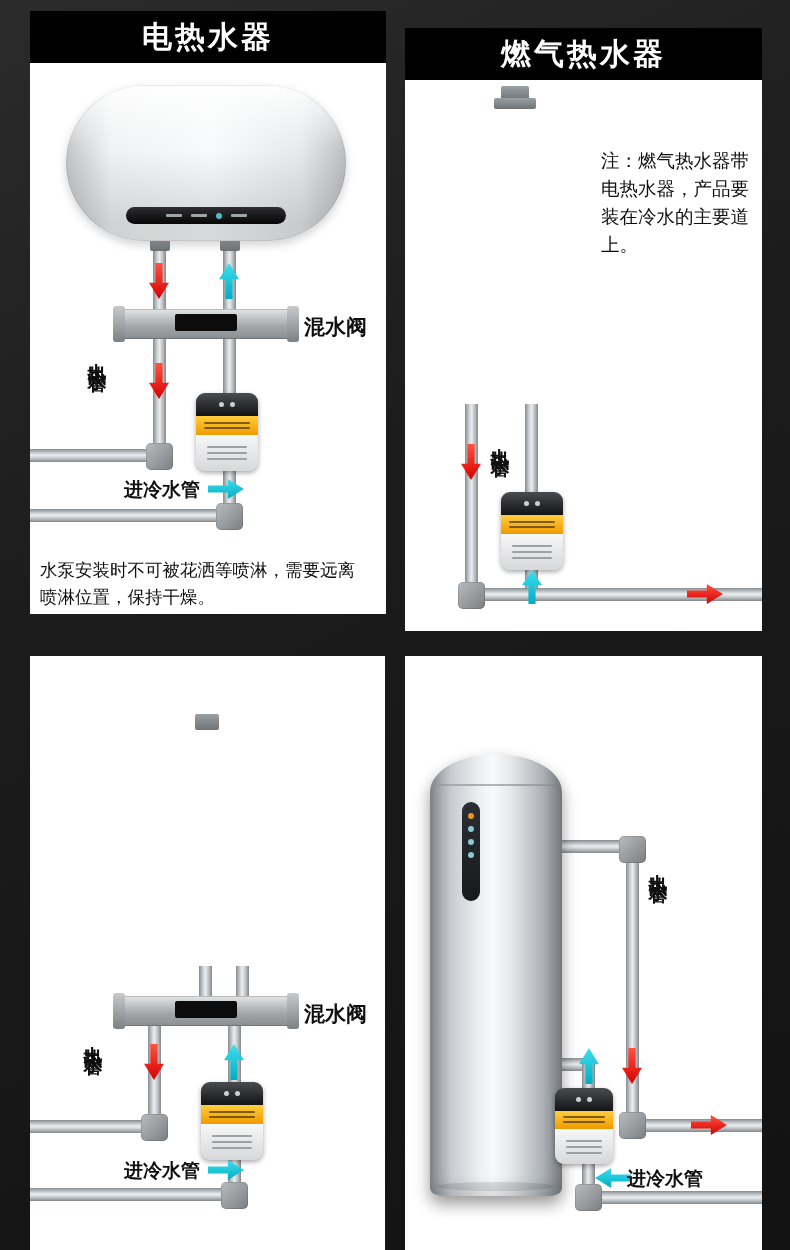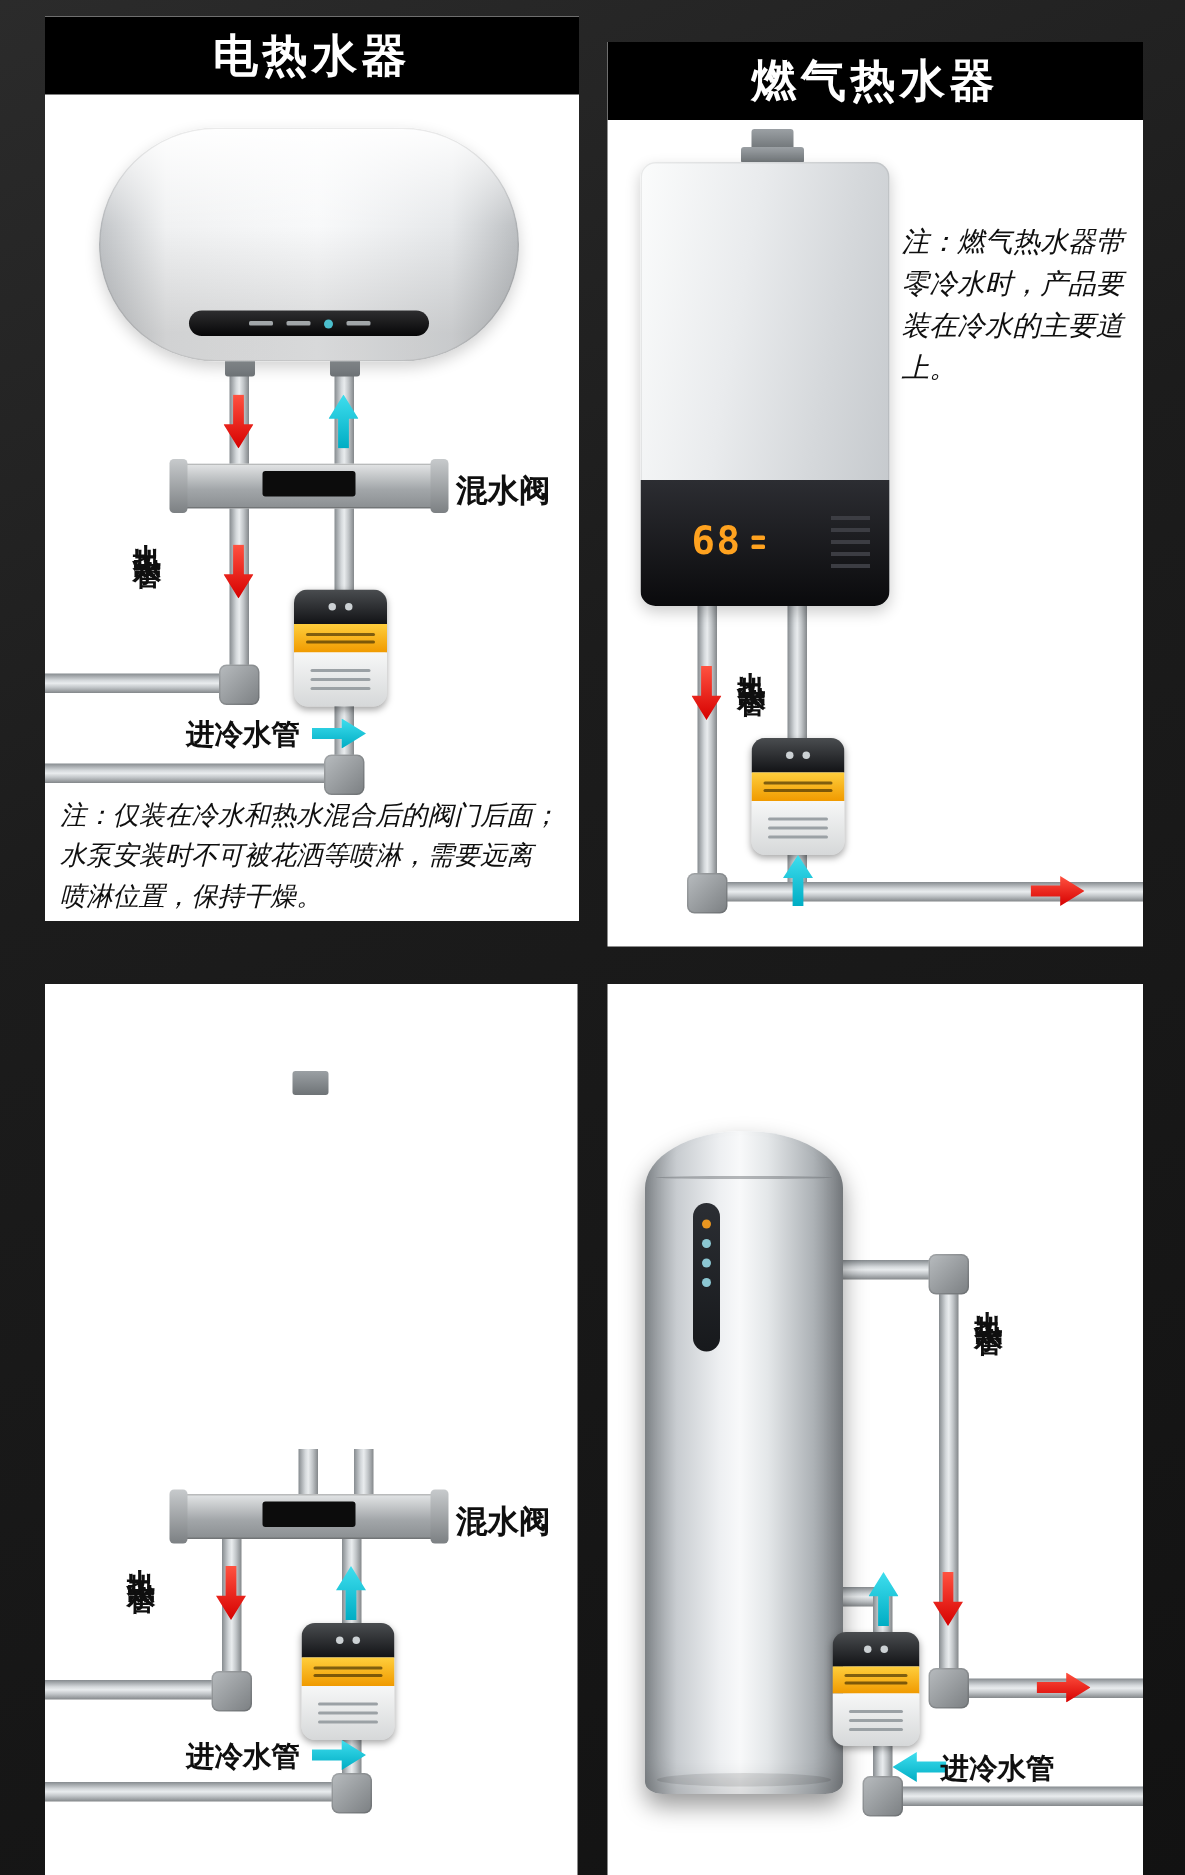--- a/index.html
+++ b/index.html
@@ -49,21 +49,21 @@
   .a-up{clip-path:polygon(50% 0,100% 45%,68% 45%,68% 100%,32% 100%,32% 45%,0 45%);}
   .a-right{clip-path:polygon(0 32%,55% 32%,55% 0,100% 50%,55% 100%,55% 68%,0 68%);}
   .a-left{clip-path:polygon(100% 32%,45% 32%,45% 0,0 50%,45% 100%,45% 68%,100% 68%);}
   .red{background:linear-gradient(180deg,#ff5240,#d60000);}
   .cyan{background:linear-gradient(180deg,#3fdeee,#00adc4);}
   
   .vlabel{position:absolute;writing-mode:vertical-rl;text-orientation:upright;line-height:1;
     font-size:19px;font-weight:700;color:#0f0f0f;letter-spacing:4px;z-index:7;}
   .hlabel{position:absolute;font-size:19px;font-weight:700;color:#0f0f0f;
     white-space:nowrap;z-index:7;}
-  .note-line{position:absolute;color:#0f0f0f;white-space:nowrap;z-index:7;font-style:italic;}
+  .note-line{position:absolute;color:#0f0f0f;white-space:nowrap;z-index:7;}
   
   .etank{position:absolute;z-index:4;border-radius:999px;
     background:linear-gradient(180deg,rgba(255,255,255,.95),rgba(255,255,255,0) 42%,rgba(0,0,0,.13) 88%),
                linear-gradient(90deg,#c2c5c8,#f0f1f2 16%,#f8f9fa 52%,#e6e8ea 84%,#bcbfc2);
     box-shadow:0 4px 10px rgba(0,0,0,.18),inset 0 0 0 1px rgba(0,0,0,.08);}
   .etank-strip{position:absolute;z-index:5;border-radius:9px;
     background:linear-gradient(180deg,#2e2e30,#060607);
     display:flex;align-items:center;justify-content:center;gap:9px;}
   .etank-strip i{width:16px;height:3px;background:#b9bec2;border-radius:1px;opacity:.85;}
   .etank-strip i.c{width:6px;height:6px;border-radius:50%;background:#55dcec;}
@@ -150,45 +150,32 @@
           <i></i>
           <i></i>
         </div>
     </div>
     <i class="pipe-v" style="left:193px;top:458px;height:42px"></i>
     <i class="elbow" style="left:186px;top:492px"></i>
     <i class="pipe-h" style="left:0;top:498px;width:190px"></i>
     <div class="hlabel" style="left:94px;top:466px">进冷水管</div>
     <i class="arrow a-right cyan" style="left:178px;top:468px"></i>
 
-    <div class="note-line" style="left:10px;top:520px;font-size:17.5px">注：仅装在冷水和热水混合后的阀门后面；</div>
     <div class="note-line" style="left:10px;top:574px;font-size:17.5px">喷淋位置，保持干燥。</div>
     <div class="note-line" style="left:10px;top:547px;font-size:17.5px">水泵安装时不可被花洒等喷淋，需要远离</div>
   </section>
 
   <section class="panel" style="left:405px;top:28px;width:357px;height:603px">
     <header class="panel-header">燃气热水器</header>
 
     <i class="fit" style="left:96px;top:58px;width:28px;height:14px"></i>
     <i class="fit" style="left:89px;top:70px;width:42px;height:11px"></i>
-    <div class="gas-body" style="left:22px;top:80px;width:166px;height:296px">
-      <div class="gas-black">
-        <div class="disp" style="left:34px;top:26px">
-          <b>68</b>
-          <span class="m">
-              <i></i>
-              <i></i>
-            </span>
-        </div>
-        <i class="gas-vents"></i>
-      </div>
-    </div>
 
     <div class="note-line" style="left:196px;top:120px;font-size:18.5px">注：燃气热水器带</div>
-    <div class="note-line" style="left:196px;top:148px;font-size:18.5px">零冷水时，产品要</div>
+    <div class="note-line" style="left:196px;top:148px;font-size:18.5px">电热水器，产品要</div>
     <div class="note-line" style="left:196px;top:176px;font-size:18.5px">装在冷水的主要道</div>
     <div class="note-line" style="left:196px;top:204px;font-size:18.5px">上。</div>
 
     <i class="pipe-v" style="left:60px;top:376px;height:186px"></i>
     <i class="pipe-v" style="left:120px;top:376px;height:90px"></i>
     <i class="arrow a-down red" style="left:56px;top:416px"></i>
     <div class="vlabel" style="left:86px;top:404px">出热水管</div>
 
     <div class="pump" style="left:96px;top:464px">
       <div class="pump-head">

